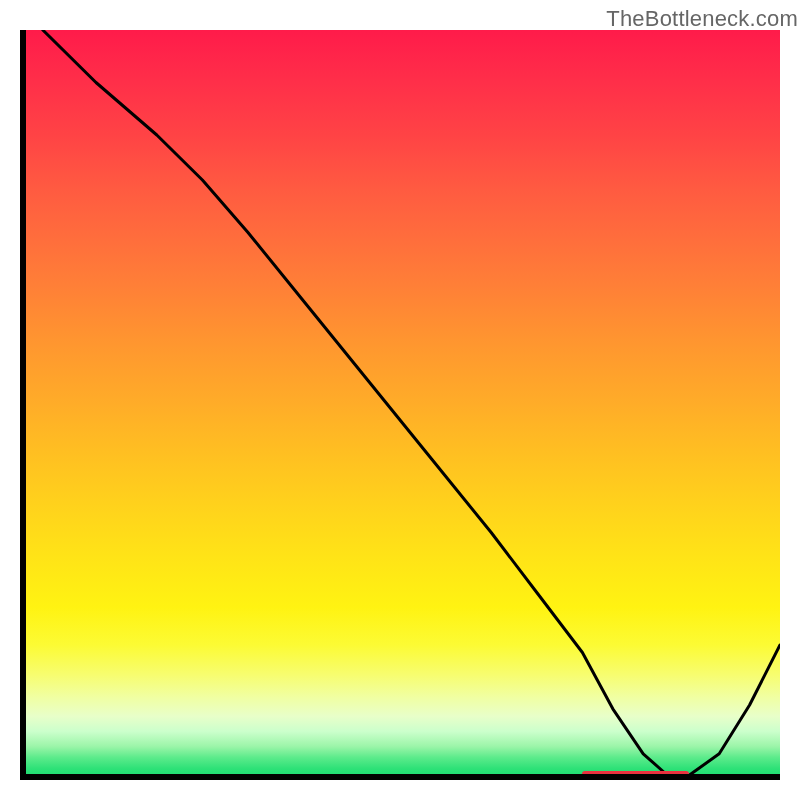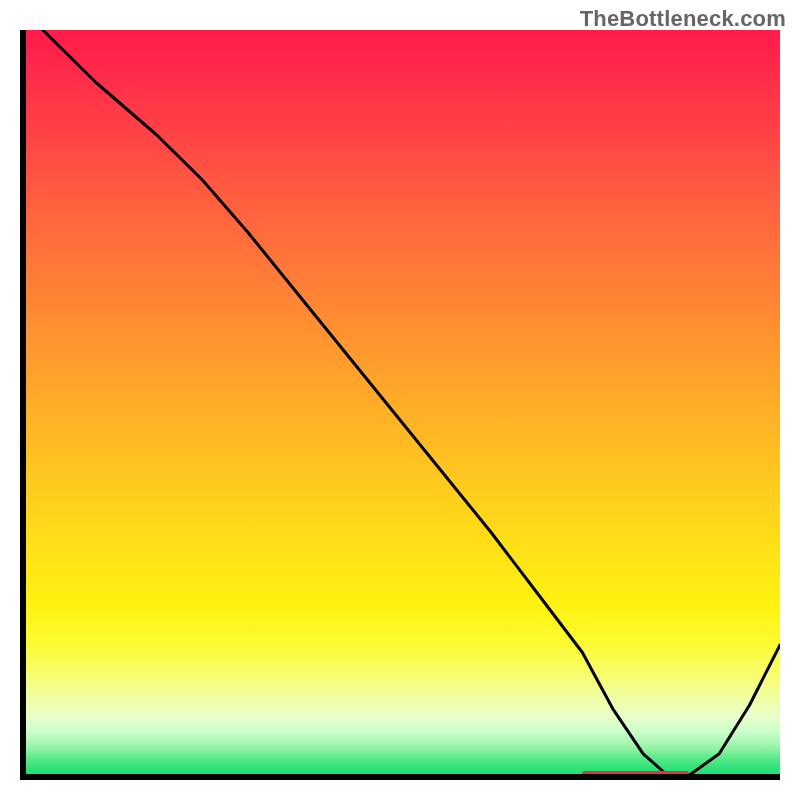--- a/index.html
+++ b/index.html
@@ -12,23 +12,23 @@
     overflow: hidden;
   }
   .container {
     position: relative;
     width: 800px;
     height: 800px;
   }
   .watermark {
     position: absolute;
     top: 6px;
-    right: 14px;
+    right: 2px;
     font-size: 22px;
-    font-weight: bold;
+    font-weight: normal;
     color: #666666;
     letter-spacing: 0.2px;
     z-index: 30;
   }
   .plot-outer {
     position: absolute;
     left: 20px;
     top: 30px;
     width: 760px;
     height: 750px;

